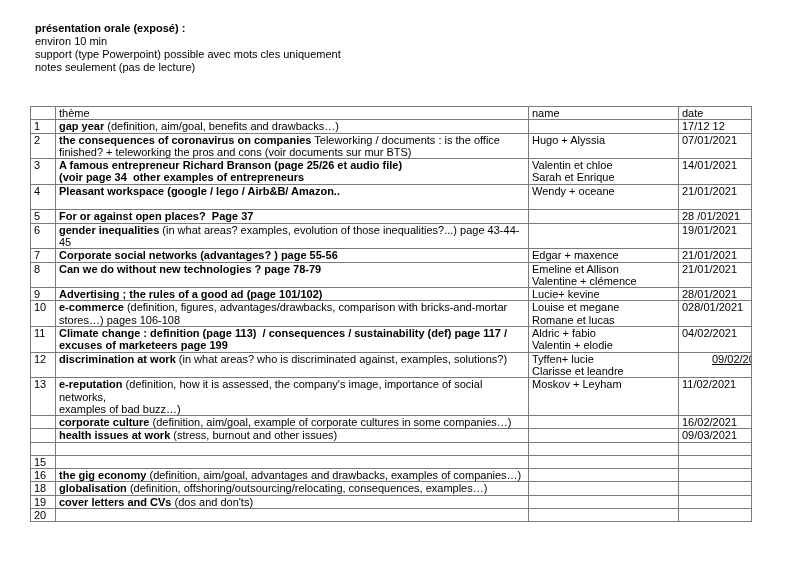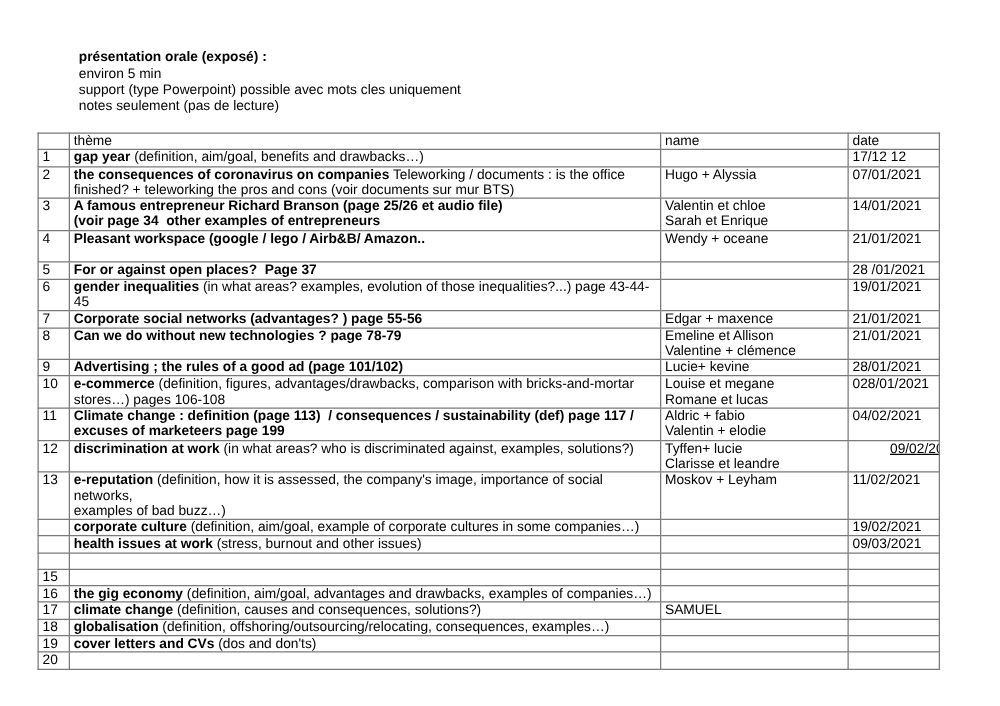--- a/index.html
+++ b/index.html
@@ -1,21 +1,21 @@
 <!DOCTYPE html>
 <html><head>
 <meta charset="utf-8">
 <style>
   html,body{margin:0;padding:0;background:#ffffff;}
   body{
     width:800px;height:565px;position:relative;overflow:hidden;
     font-family:"Liberation Sans","DejaVu Sans",sans-serif;
     color:#000;font-size:11px;
   }
-  .doc-header{position:absolute;left:35px;top:40px;line-height:13px;margin-left:28px;}
+  .doc-header{position:absolute;left:35px;top:22px;line-height:13px;}
   .doc-header .title{font-weight:bold;}
   table.sched{
     position:absolute;left:30px;top:106px;
     border-collapse:collapse;table-layout:fixed;width:721px;
   }
   table.sched th,table.sched td{
     border:1px solid #7a7a7a;
     vertical-align:top;
     padding:0 2px 0 3px;
     height:12px;
@@ -29,21 +29,21 @@
   .c-num{padding-left:5px;}
   .b{font-weight:bold;}
   .line{white-space:pre-wrap;}
   td.c-date.indent{padding-left:33px;text-decoration:underline;}
 </style>
 </head>
 <body>
 
 <div class="doc-header">
   <div class="title">présentation orale (exposé) :</div>
-  <div>environ 5 min</div>
+  <div>environ 10 min</div>
   <div>support (type Powerpoint) possible avec mots cles uniquement</div>
   <div>notes seulement (pas de lecture)</div>
 </div>
 
 <table class="sched">
   <colgroup>
     <col style="width:25px">
       <col style="width:473px">
       <col style="width:150px">
       <col style="width:73px">
@@ -191,21 +191,21 @@
           <div class="line">Moskov + Leyham</div>
         </td>
         <td class="c-date">11/02/2021</td>
       </tr>
       <tr>
         <td class="c-num"></td>
         <td class="c-theme">
           <div class="line"><span class="b">corporate culture</span><span> (definition, aim/goal, example of corporate cultures in some companies…)</span></div>
         </td>
         <td class="c-name"></td>
-        <td class="c-date">19/02/2021</td>
+        <td class="c-date">16/02/2021</td>
       </tr>
       <tr>
         <td class="c-num"></td>
         <td class="c-theme">
           <div class="line"><span class="b">health issues at work</span><span> (stress, burnout and other issues)</span></div>
         </td>
         <td class="c-name"></td>
         <td class="c-date">09/03/2021</td>
       </tr>
       <tr>
@@ -219,30 +219,20 @@
         <td class="c-theme"></td>
         <td class="c-name"></td>
         <td class="c-date"></td>
       </tr>
       <tr>
         <td class="c-num">16</td>
         <td class="c-theme">
           <div class="line"><span class="b">the gig economy</span><span> (definition, aim/goal, advantages and drawbacks, examples of companies…)</span></div>
         </td>
         <td class="c-name"></td>
-        <td class="c-date"></td>
-      </tr>
-      <tr>
-        <td class="c-num">17</td>
-        <td class="c-theme">
-          <div class="line"><span class="b">climate change</span><span> (definition, causes and consequences, solutions?)</span></div>
-        </td>
-        <td class="c-name">
-          <div class="line">SAMUEL</div>
-        </td>
         <td class="c-date"></td>
       </tr>
       <tr>
         <td class="c-num">18</td>
         <td class="c-theme">
           <div class="line"><span class="b">globalisation</span><span> (definition, offshoring/outsourcing/relocating, consequences, examples…)</span></div>
         </td>
         <td class="c-name"></td>
         <td class="c-date"></td>
       </tr>

